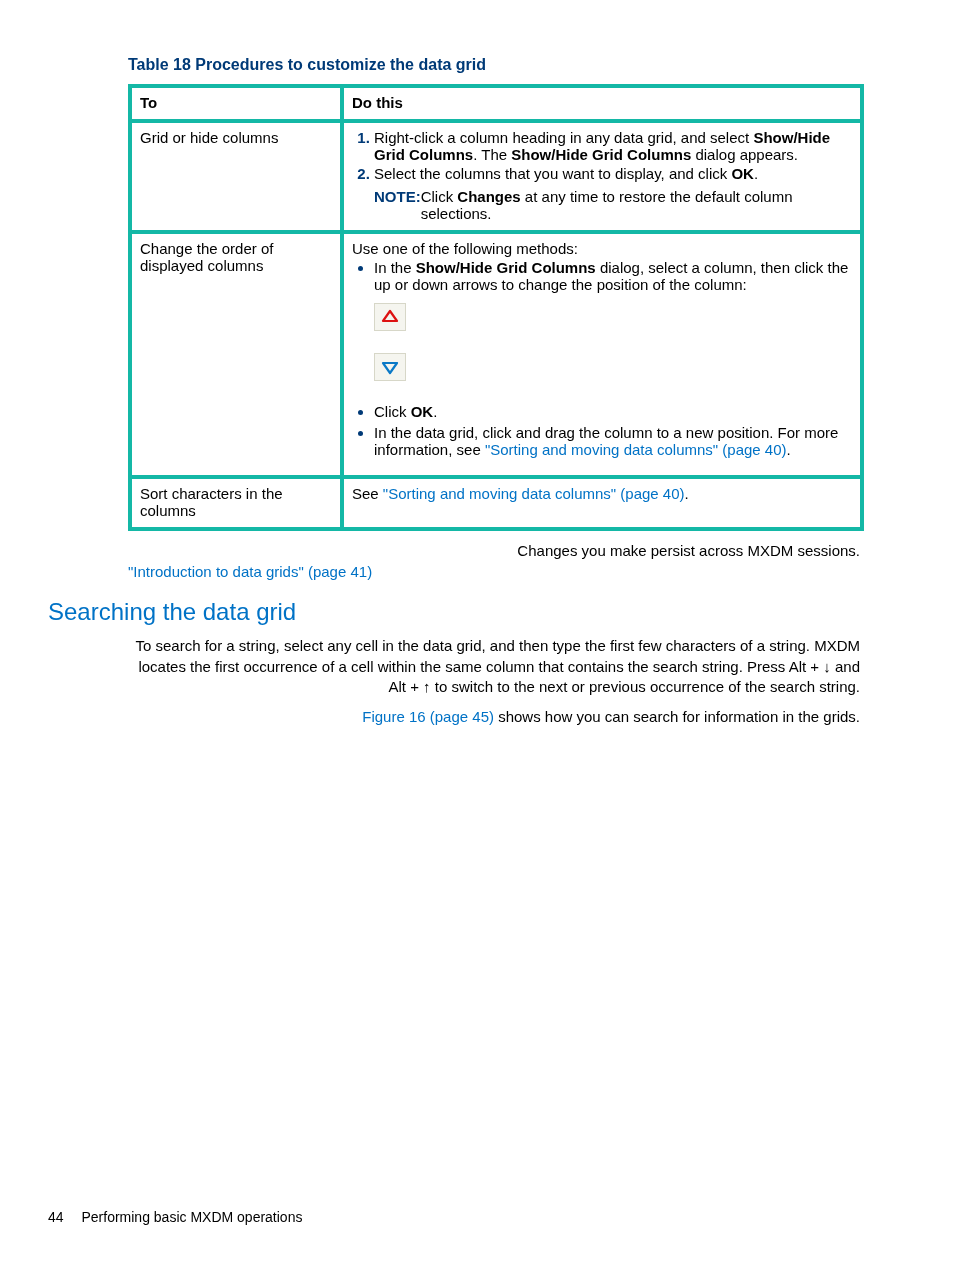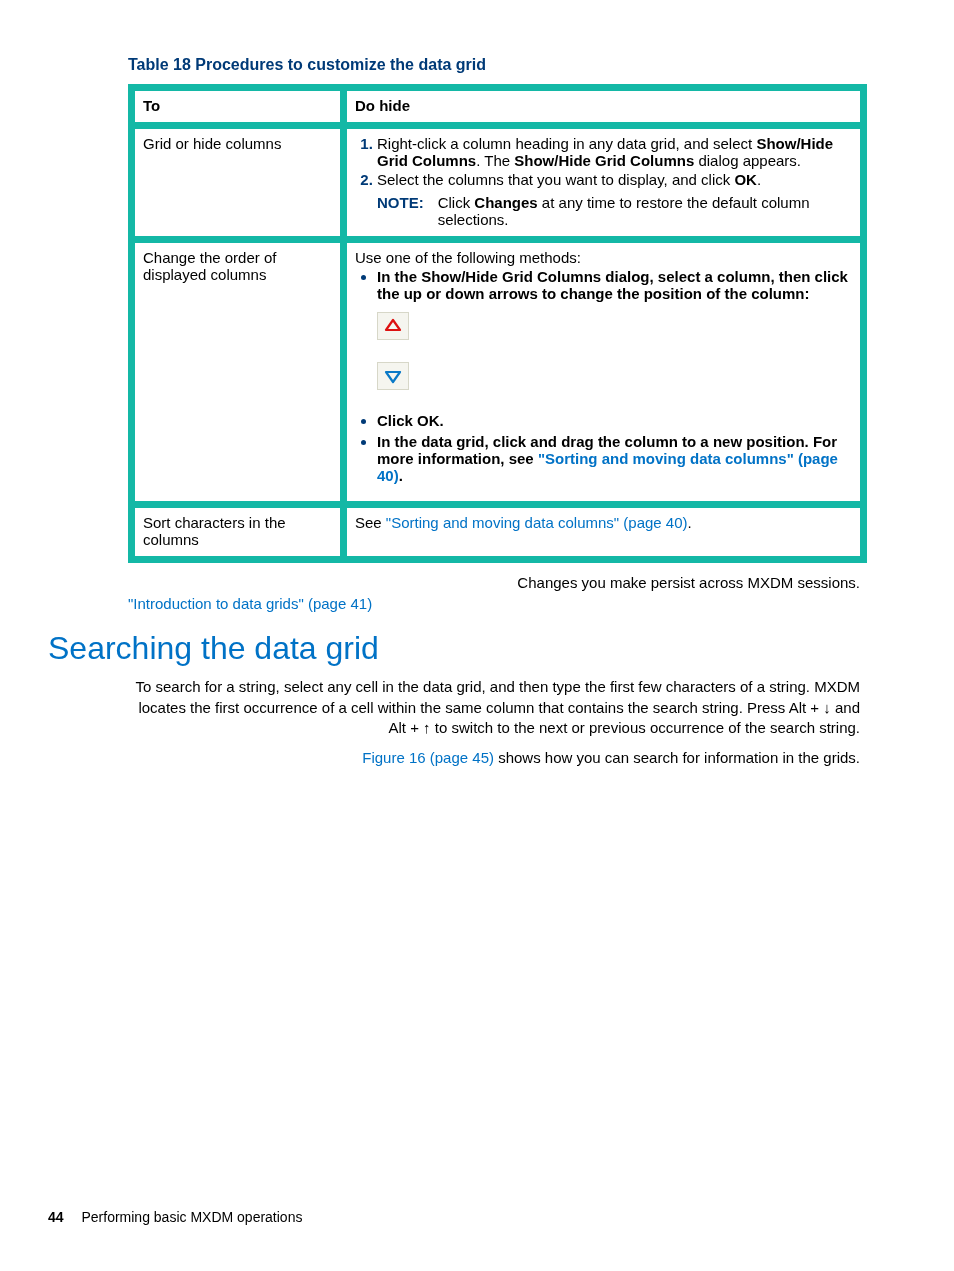--- a/index.html
+++ b/index.html
@@ -28,48 +28,46 @@
     margin: 0 0 10px 80px;
   }
   table.proc {
     border-collapse: collapse;
     width: 732px;
     margin-left: 80px;
     border: 2px solid #003a77;
     table-layout: fixed;
   }
   table.proc th, table.proc td {
-    border: 7px solid #14b8a6;
+    border: 4px solid #14b8a6;
     padding: 6px 8px 8px 8px;
     vertical-align: top;
     font-size: 15px;
     text-align: left;
   }
   table.proc th {
     font-weight: bold;
     background: #fff;
   }
   table.proc col.c1 { width: 212px; }
   table.proc col.c2 { width: 520px; }
   ol.num {
     margin: 0 0 4px 0;
     padding-left: 22px;
   }
   ol.num li { margin-bottom: 2px; }
   ol.num li::marker { color: #003a77; font-weight: bold; }
   ul.bul {
     margin: 2px 0 9px 0;
     padding-left: 22px;
-    font-weight: bold;
   }
   ul.bul li { margin-bottom: 4px; }
   ul.bul li::marker { color: #003a77; }
   .note-row {
     display: flex;
-    gap: 14px;
     margin-top: 6px;
     padding-left: 22px;
   }
   .note-label {
     color: #003a77;
     font-weight: bold;
     white-space: nowrap;
   }
   .link { color: #0072c6; }
   .arrow-stack {
@@ -94,47 +92,47 @@
   .rel-topics-h {
     font-weight: bold;
     margin: 8px 0 0 80px;
   }
   .rel-topics-link {
     margin: 2px 0 0 80px;
   }
   h2.sec {
     color: #0072c6;
     font-weight: normal;
-    font-size: 32px;
+    font-size: 24px;
     margin: 18px 0 4px 0;
   }
   .footer {
     position: absolute;
     bottom: 46px;
     left: 48px;
     font-size: 14px;
   }
-  .footer .pg { margin-right: 14px; font-weight: bold; }
+  .footer .pg { margin-right: 14px; }
 </style>
 </head>
 <body>
 
 <div class="page">
 
   <div class="table-caption">Table 18 Procedures to customize the data grid</div>
 
   <table class="proc">
     <colgroup>
         <col class="c1">
         <col class="c2">
       </colgroup>
     <thead>
       <tr>
         <th>To</th>
-        <th>Do hide</th>
+        <th>Do this</th>
       </tr>
     </thead>
     <tbody>
       <tr>
         <td>Grid or hide columns</td>
         <td>
           <ol class="num">
             <li>
               <span>Right-click a column heading in any data grid, and select </span><b>Show/Hide Grid Columns</b><span>. The </span><b>Show/Hide Grid Columns</b><span> dialog appears.</span>
             </li>

